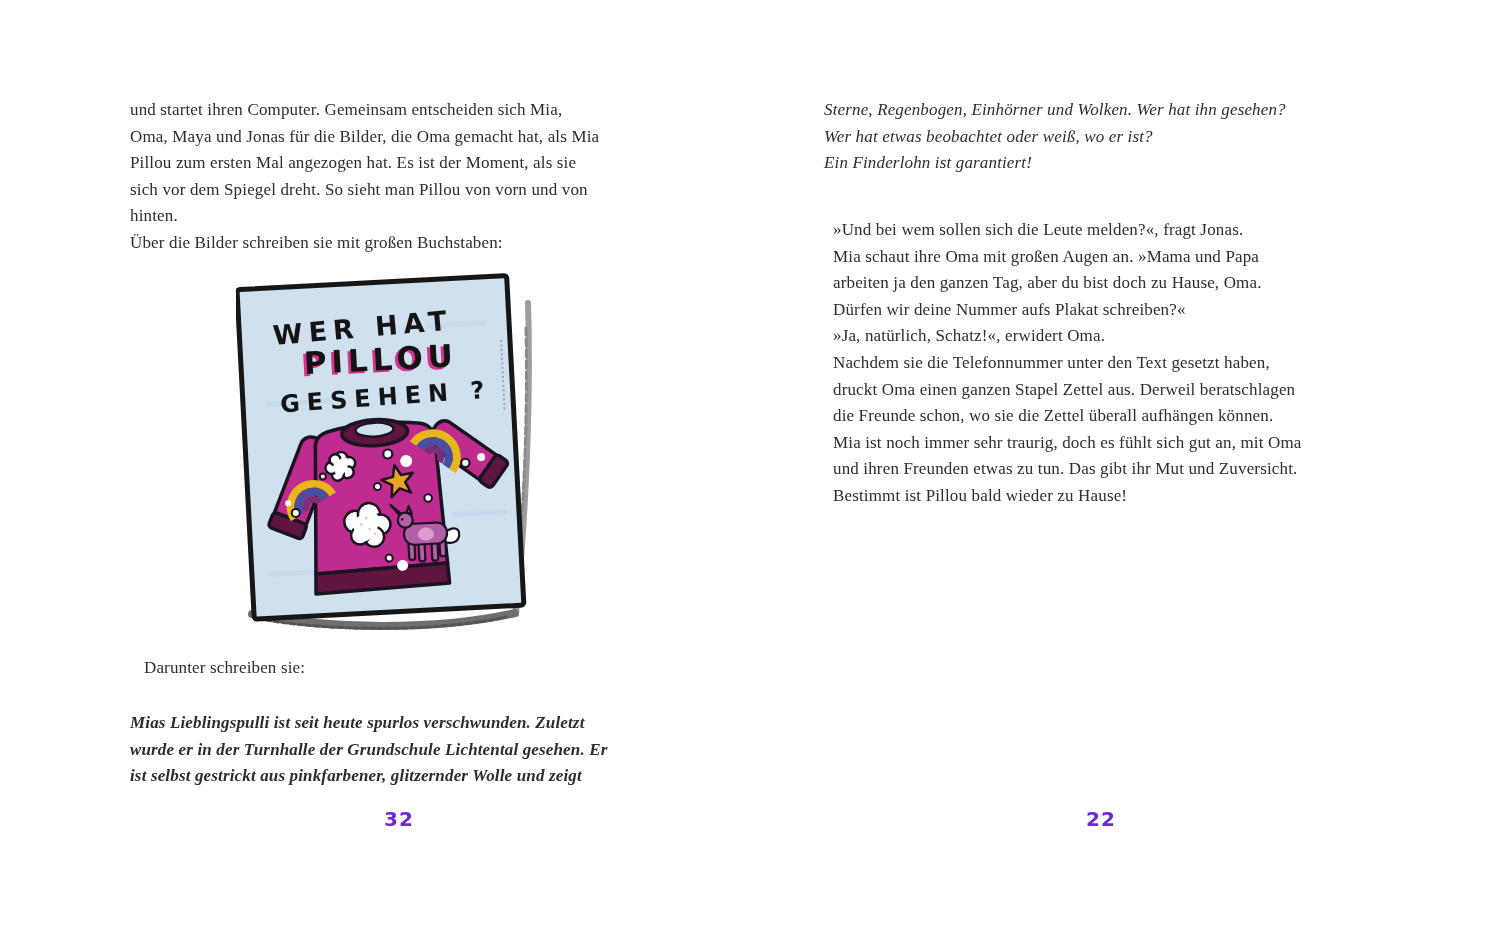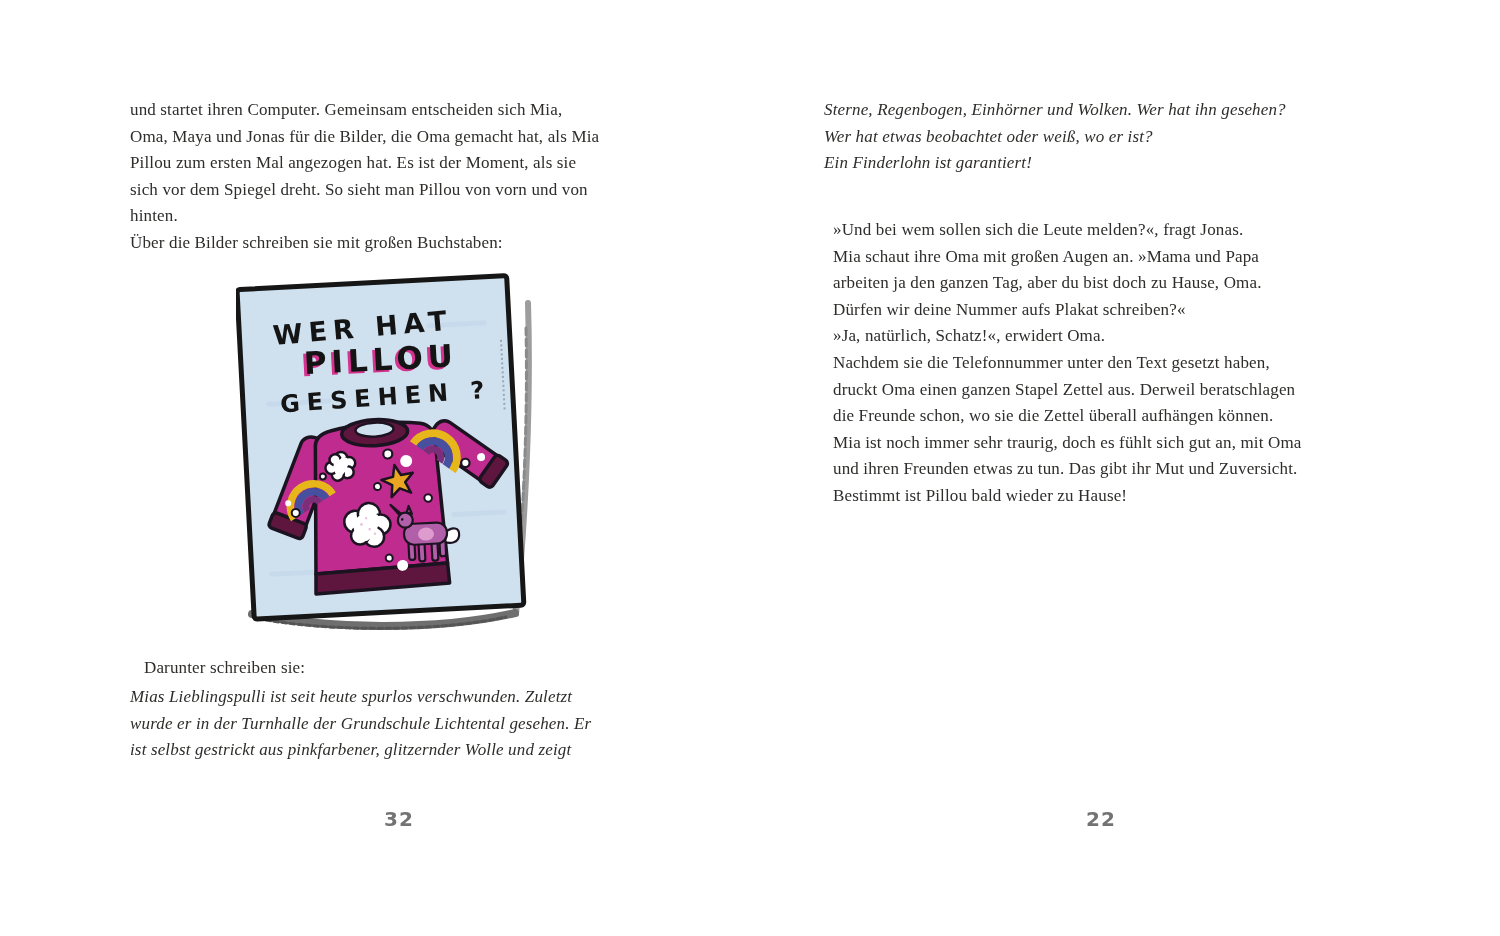--- a/index.html
+++ b/index.html
@@ -18,21 +18,21 @@
   .italic{font-style:italic;}
   .pagenum{
     position:absolute;
     top:807px;
     width:64px;
     text-align:center;
     font-family:"DejaVu Sans", sans-serif;
     font-weight:700;
     font-size:20px;
     letter-spacing:1px;
-    color:#737373;
+    color:#6d28d9;
   }
   .poster-wrap{position:absolute;left:236px;top:268px;width:304px;height:376px;}
   svg text{font-family:"DejaVu Sans", sans-serif;}
 </style>
 </head>
 <body>
 
 <div>
 
   <div class="textblock" style="left:130px;top:97px;width:580px;">und startet ihren Computer. Gemeinsam entscheiden sich Mia,
@@ -175,21 +175,21 @@
             <circle cx="50" cy="230" r="3" stroke="none"></circle>
             <circle cx="86" cy="205" r="3" stroke-width="2"></circle>
           </g>
         </g>
       </g>
     </svg>
   </div>
 
   <div class="textblock" style="left:130px;top:655px;width:420px;margin-left:14px;">Darunter schreiben sie:</div>
 
-  <div class="textblock italic" style="left:130px;top:684px;width:580px;">Mias Lieblingspulli ist seit heute spurlos verschwunden. Zuletzt
+  <div class="textblock italic" style="left:130px;top:710px;width:580px;font-weight:bold;">Mias Lieblingspulli ist seit heute spurlos verschwunden. Zuletzt
 wurde er in der Turnhalle der Grundschule Lichtental gesehen. Er
 ist selbst gestrickt aus pinkfarbener, glitzernder Wolle und zeigt</div>
 
   <div class="pagenum" style="left:367px;">32</div>
 </div>
 
 <div>
 
   <div class="textblock italic" style="left:824px;top:97px;width:600px;">Sterne, Regenbogen, Einhörner und Wolken. Wer hat ihn gesehen?
 Wer hat etwas beobachtet oder weiß, wo er ist?

